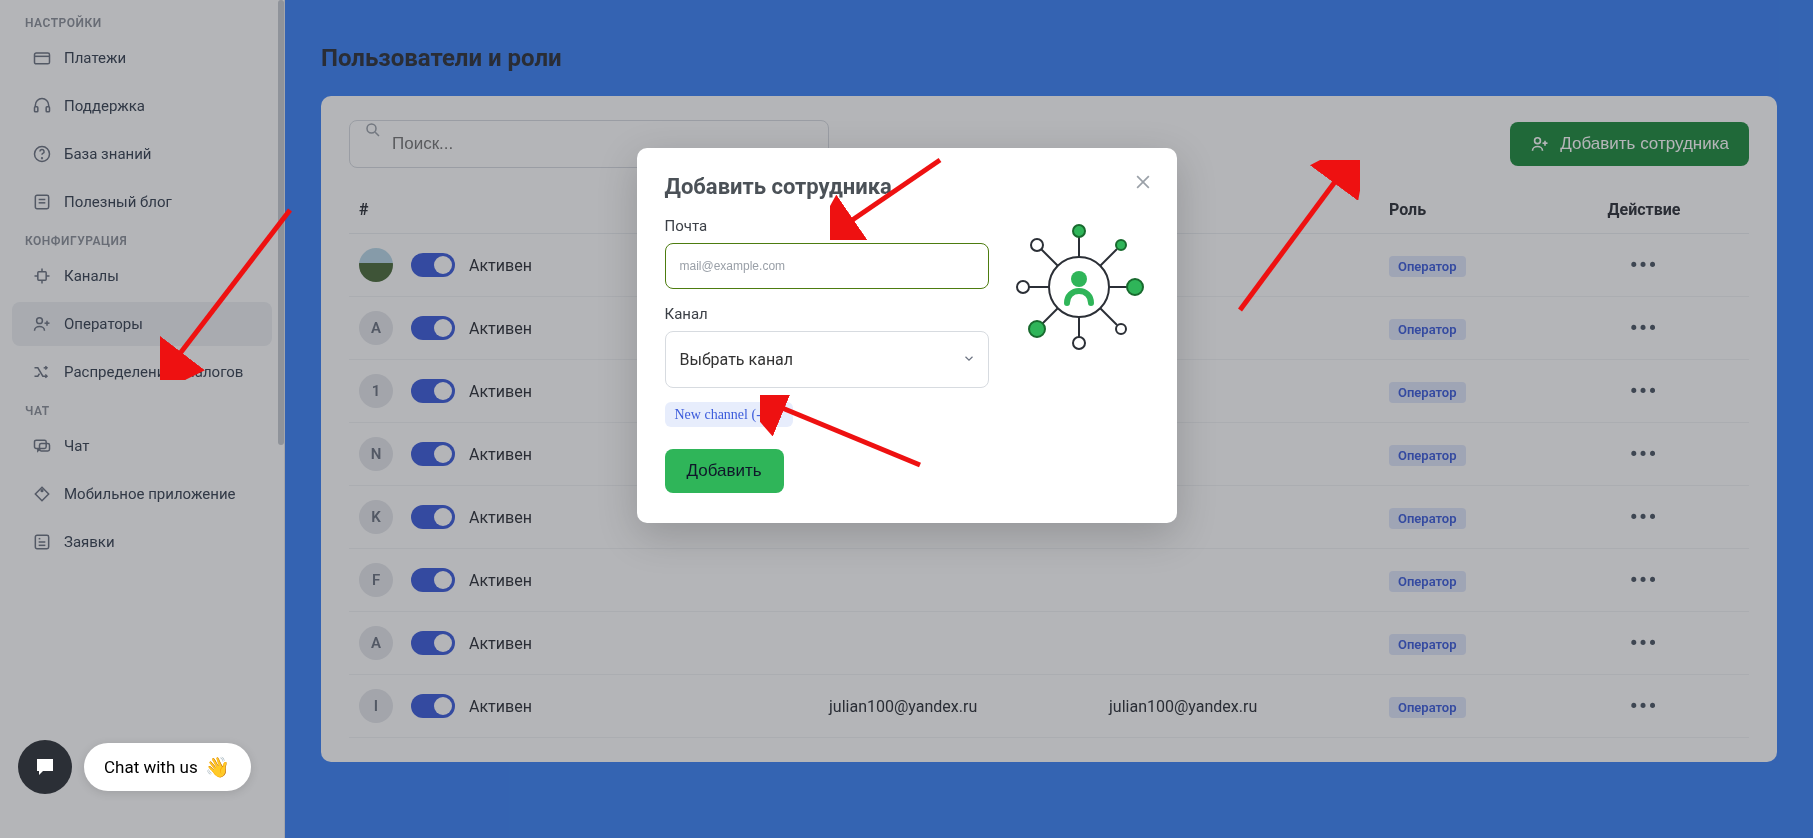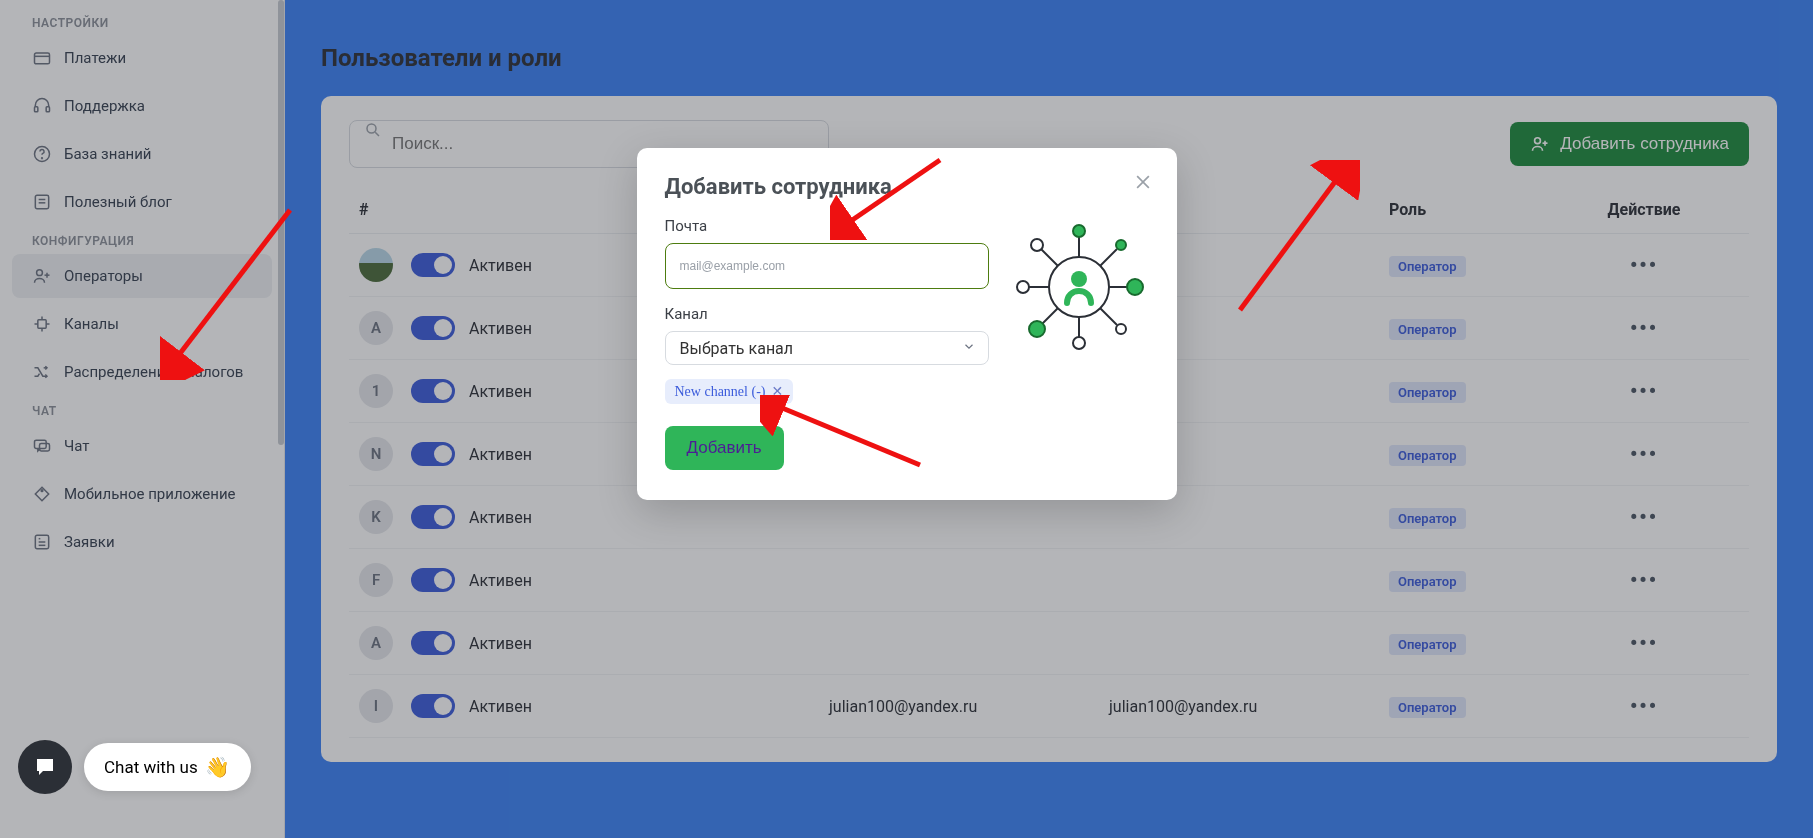--- a/index.html
+++ b/index.html
@@ -1,21 +1,21 @@
 <!DOCTYPE html>
 <html><head>
 <meta charset="utf-8">
 <style>
   * { box-sizing: border-box; margin: 0; padding: 0; }
   html, body { width: 1813px; height: 838px; font-family: -apple-system, "Segoe UI", Roboto, Arial, sans-serif; overflow: hidden; background: #fff; }
   .app { display: flex; width: 100%; height: 100%; position: relative; }
   
   .sidebar { width: 285px; background: #fff; border-right: 1px solid #e5e7eb; padding: 10px 0 0 0; position: relative; }
   .sidebar .scrollbar { position:absolute; top:0; right:0; width:6px; height:445px; background:#c7cbd1; border-radius:3px;}
-  .side-section { padding: 6px 16px 2px 32px; font-size: 12px; letter-spacing: .5px; color: #8a8f98; font-weight: 600; text-transform: uppercase; }
+  .side-section { padding: 6px 16px 2px 25px; font-size: 12px; letter-spacing: .5px; color: #8a8f98; font-weight: 600; text-transform: uppercase; }
   .side-item { display: flex; align-items: center; gap: 12px; padding: 12px 20px; font-size: 15px; color: #374151; cursor: pointer; border-radius: 8px; margin: 4px 12px; }
   .side-item.active { background: #eef0f3; border-radius: 8px; }
   .side-item .icon { width: 20px; height: 20px; display:inline-flex; align-items:center; justify-content:center; color:#6b7280; }
   .side-item .icon svg { width: 20px; height: 20px; stroke: #6b7280; fill:none; stroke-width:1.8; }
   .side-item.multiline span.lbl { line-height:1.25; }
   
   .main { flex: 1; background: #3b82f6; padding: 44px 36px 0 36px; overflow: hidden; }
   .page-title { font-size: 24px; font-weight: 700; color: #2b2f36; margin-bottom: 24px; }
   .panel { background: #fff; border-radius: 10px; padding: 24px 28px; }
   .toolbar { display:flex; align-items:center; justify-content:space-between; margin-bottom: 18px; }
@@ -38,26 +38,26 @@
   .overlay { position:absolute; inset:0; background:rgba(40,44,52,0.35); display:flex; align-items:flex-start; justify-content:center; }
   .modal { margin-top:148px; width:540px; background:#fff; border-radius:10px; padding:26px 28px 30px; position:relative; box-shadow:0 12px 40px rgba(0,0,0,.18);}
   .modal h2 { font-size:22px; font-weight:700; color:#4b5157; margin-bottom:18px;}
   .close-x { position:absolute; top:22px; right:22px; width:24px; height:24px; color:#9aa0a8; cursor:pointer; display:flex; align-items:center; justify-content:center;}
   .close-x svg{width:20px;height:20px;stroke:#9aa0a8;stroke-width:2;fill:none;}
   .modal-body{ display:flex; gap:20px;}
   .form-col{ flex:1; }
   .lbl-f { font-size:15px; color:#3c4047; margin-bottom:8px; display:block;}
   .inp { width:100%; height:46px; border:1px solid #4d7c0f; border-radius:8px; padding:0 14px; font-size:12px; color:#333; margin-bottom:16px;}
   .inp::placeholder{color:#9aa0a8;}
-  .sel { width:100%; height:34px; border:1px solid #d7dbe0; border-radius:8px; padding:0 40px 0 14px; font-size:16px; color:#333; margin-bottom:14px; display:flex; align-items:center; position:relative; cursor:pointer;}
+  .sel { width:100%; height:57px; border:1px solid #d7dbe0; border-radius:8px; padding:0 40px 0 14px; font-size:16px; color:#333; margin-bottom:14px; display:flex; align-items:center; position:relative; cursor:pointer;}
   .sel .chev{position:absolute; right:12px; top:50%; transform:translateY(-50%);}
   .sel .chev svg{width:14px;height:14px;stroke:#6b7280;fill:none;stroke-width:2;}
   .chip { display:inline-flex; align-items:center; gap:6px; background:#e7edfc; color:#3b5bdb; font-size:14px; padding:4px 10px; border-radius:6px; margin-bottom:22px;font-family:Liberation Serif, serif;}
   .chip .xsm{ color:#6b7ac7; cursor:pointer; font-size:14px;}
-  .submit{ background:#2fb559; color:#4c1d95; border:none; border-radius:8px; padding:12px 22px; font-size:17px; font-weight:500; cursor:pointer;}
+  .submit{ background:#2fb559; color:#0f172a; border:none; border-radius:8px; padding:12px 22px; font-size:17px; font-weight:500; cursor:pointer;}
   .illus{ width:140px; height:140px; flex-shrink:0; }
   
   .chat-widget{ position:absolute; left:18px; bottom:44px; display:flex; align-items:center; gap:12px;}
   .chat-bubble-btn{ width:54px; height:54px; border-radius:50%; background:#2b2f36; display:flex; align-items:center; justify-content:center;}
   .chat-bubble-btn svg{width:24px;height:24px;fill:#fff;}
   .chat-pill{ background:#fff; border-radius:30px; padding:12px 20px; font-size:17px; box-shadow:0 2px 10px rgba(0,0,0,.12); display:flex; align-items:center; gap:8px;}
   .wave{font-size:20px;}
   
   .arrow{position:absolute; pointer-events:none;}
 </style>
@@ -103,42 +103,42 @@
           <svg viewBox="0 0 24 24">
             <rect x="4" y="4" width="16" height="16" rx="2"></rect>
             <line x1="8" y1="9" x2="16" y2="9"></line>
             <line x1="8" y1="13" x2="16" y2="13"></line>
           </svg>
         </span>
       <span class="lbl">Полезный блог</span>
     </div>
 
     <div class="side-section">КОНФИГУРАЦИЯ</div>
-    <div class="side-item active">
-      <span class="icon">
-          <svg viewBox="0 0 24 24">
-            <circle cx="9" cy="8" r="3.5"></circle>
-            <path d="M3 20c0-3 3-5 6-5s6 2 6 5"></path>
-            <line x1="18" y1="8" x2="18" y2="14"></line>
-            <line x1="15" y1="11" x2="21" y2="11"></line>
-          </svg>
-        </span>
-      <span class="lbl">Операторы</span>
-    </div>
     <div class="side-item">
       <span class="icon">
           <svg viewBox="0 0 24 24">
             <rect x="7" y="7" width="10" height="10" rx="1"></rect>
             <line x1="12" y1="3" x2="12" y2="7"></line>
             <line x1="12" y1="17" x2="12" y2="21"></line>
             <line x1="3" y1="12" x2="7" y2="12"></line>
             <line x1="17" y1="12" x2="21" y2="12"></line>
           </svg>
         </span>
       <span class="lbl">Каналы</span>
+    </div>
+    <div class="side-item active">
+      <span class="icon">
+          <svg viewBox="0 0 24 24">
+            <circle cx="9" cy="8" r="3.5"></circle>
+            <path d="M3 20c0-3 3-5 6-5s6 2 6 5"></path>
+            <line x1="18" y1="8" x2="18" y2="14"></line>
+            <line x1="15" y1="11" x2="21" y2="11"></line>
+          </svg>
+        </span>
+      <span class="lbl">Операторы</span>
     </div>
     <div class="side-item multiline">
       <span class="icon">
           <svg viewBox="0 0 24 24">
             <path d="M3 7h4l6 10h5"></path>
             <path d="M3 17h4l2-3"></path>
             <path d="M14 7h4"></path>
             <path d="M16 5l2 2-2 2"></path>
             <path d="M16 15l2 2-2 2"></path>
           </svg>

